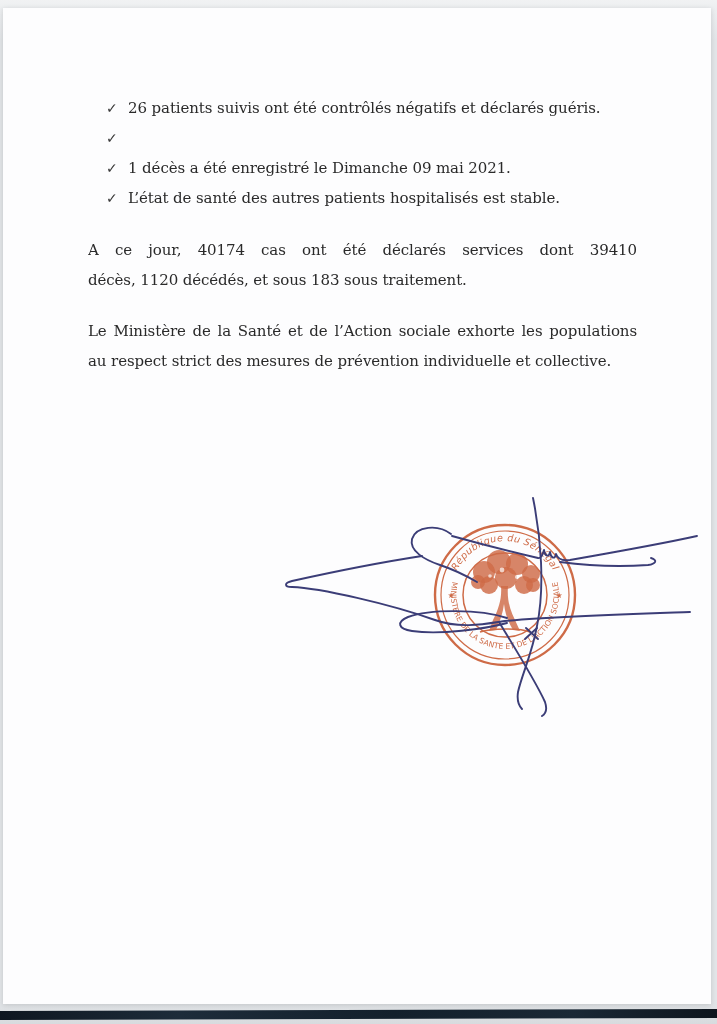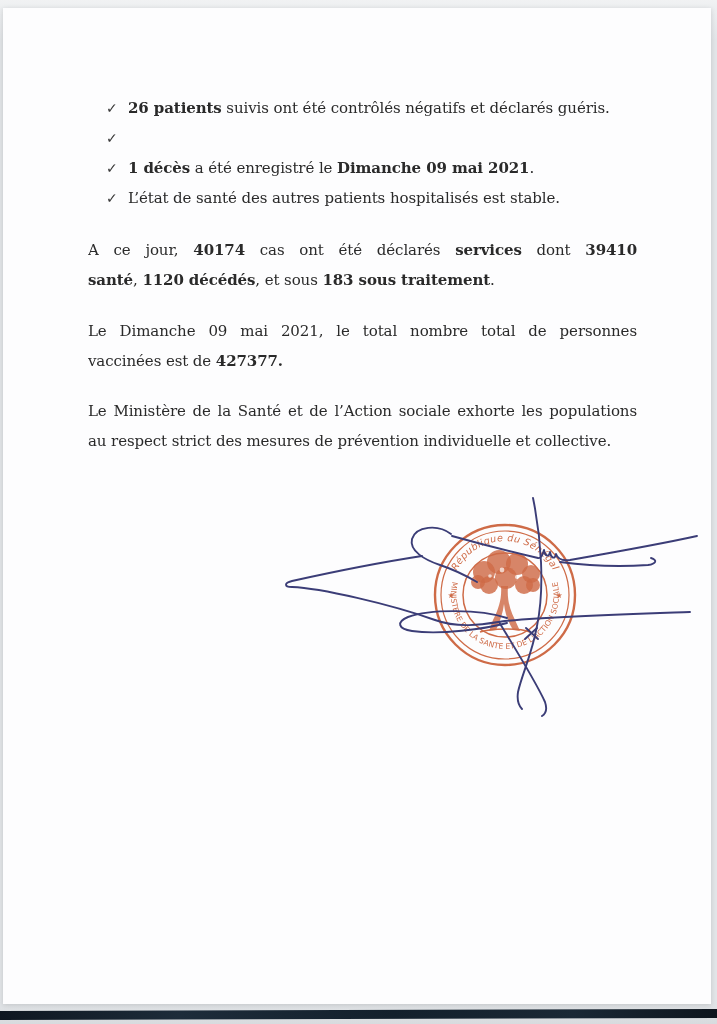--- a/index.html
+++ b/index.html
@@ -18,21 +18,21 @@
     background:linear-gradient(90deg,#0e1620,#1d2c3a 25%,#13202c 55%,#1a2835 80%,#0e151d);
     transform:rotate(-0.15deg);
   }
   .textblock{
     position:absolute;left:85px;top:85px;width:549px;
     color:var(--ink,#2a2a2a);font-size:15px;letter-spacing:-0.1px;
   }
   .tline{line-height:30px;height:30px;overflow:hidden;}
   .just{text-align:justify;text-align-last:justify;}
   .norm{text-align:left;}
-  .bold{font-weight:bold;}
+  .bold{font-weight:normal;}
   .bullet-item{display:flex;margin-left:18px;}
   .check{
     flex:0 0 22px;width:22px;line-height:30px;font-size:14px;color:#3a3a3a;
     font-family:"DejaVu Sans","Liberation Sans",sans-serif;
   }
   .bullet-body{flex:1;min-width:0;}
   .paras .para:nth-child(1){margin-top:22px;}
   .paras .para:nth-child(2){margin-top:21px;}
   .paras .para:nth-child(3){margin-top:20px;}
   .sigstamp{position:absolute;left:270px;top:492px;width:447px;height:235px;}
@@ -67,25 +67,21 @@
         <div class="bullet-item">
           <span class="check">✓</span>
           <div class="bullet-body">
             <div class="tline norm"><span class="reg">L’état de santé des autres patients hospitalisés est stable.</span></div>
           </div>
         </div>
       </div>
     <div id="paras" class="paras">
         <div class="para">
           <div class="tline just"><span class="reg">A ce jour, </span><span class="bold">40174</span><span class="reg"> cas ont été déclarés </span><span class="bold">services</span><span class="reg"> dont </span><span class="bold">39410</span></div>
-          <div class="tline norm"><span class="bold">santé</span><span class="reg">, </span><span class="bold">1120 décédés</span><span class="reg">, et sous </span><span class="bold">183 sous traitement</span><span class="reg">.</span></div>
-        </div>
-        <div class="para">
-          <div class="tline just"><span class="reg">Le Dimanche 09 mai 2021, le total nombre total de personnes</span></div>
-          <div class="tline norm"><span class="reg">vaccinées est de </span><span class="bold">427377.</span></div>
+          <div class="tline norm"><span class="bold">décès</span><span class="reg">, </span><span class="bold">1120 décédés</span><span class="reg">, et sous </span><span class="bold">183 sous traitement</span><span class="reg">.</span></div>
         </div>
         <div class="para">
           <div class="tline just"><span class="reg">Le Ministère de la Santé et de l’Action sociale exhorte les populations</span></div>
           <div class="tline norm"><span class="reg">au respect strict des mesures de prévention individuelle et collective.</span></div>
         </div>
       </div>
   </div>
 </div>
 
 <svg class="sigstamp" viewBox="0 0 447 235">

